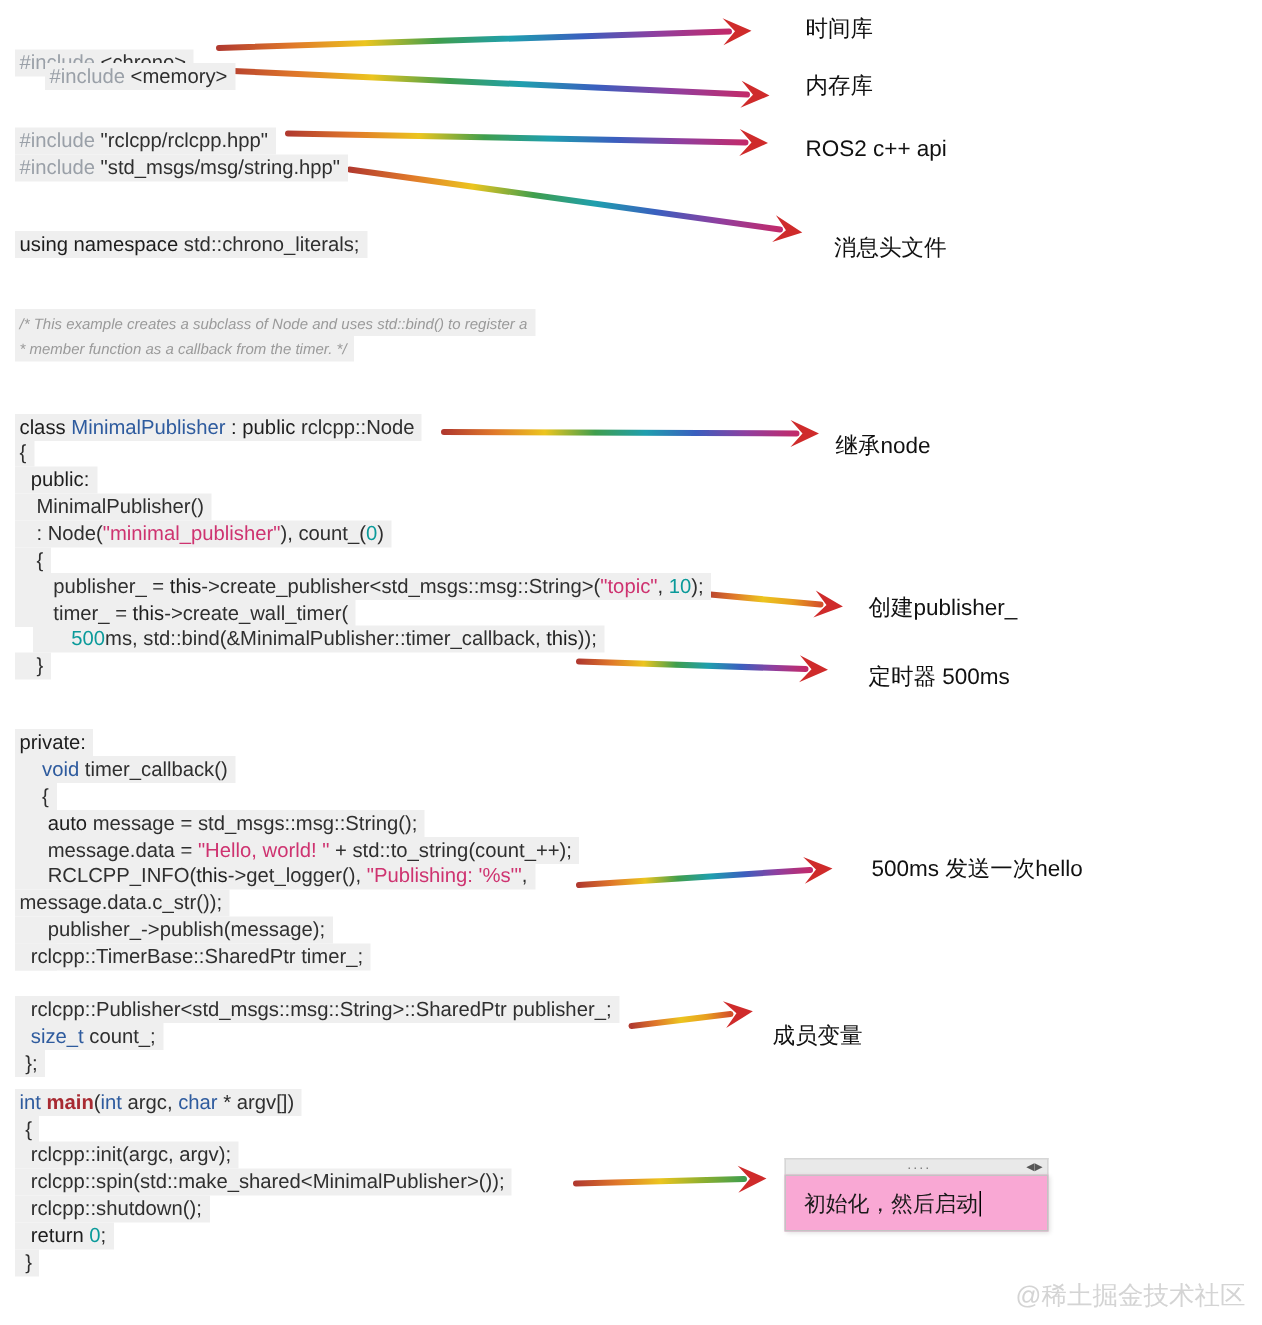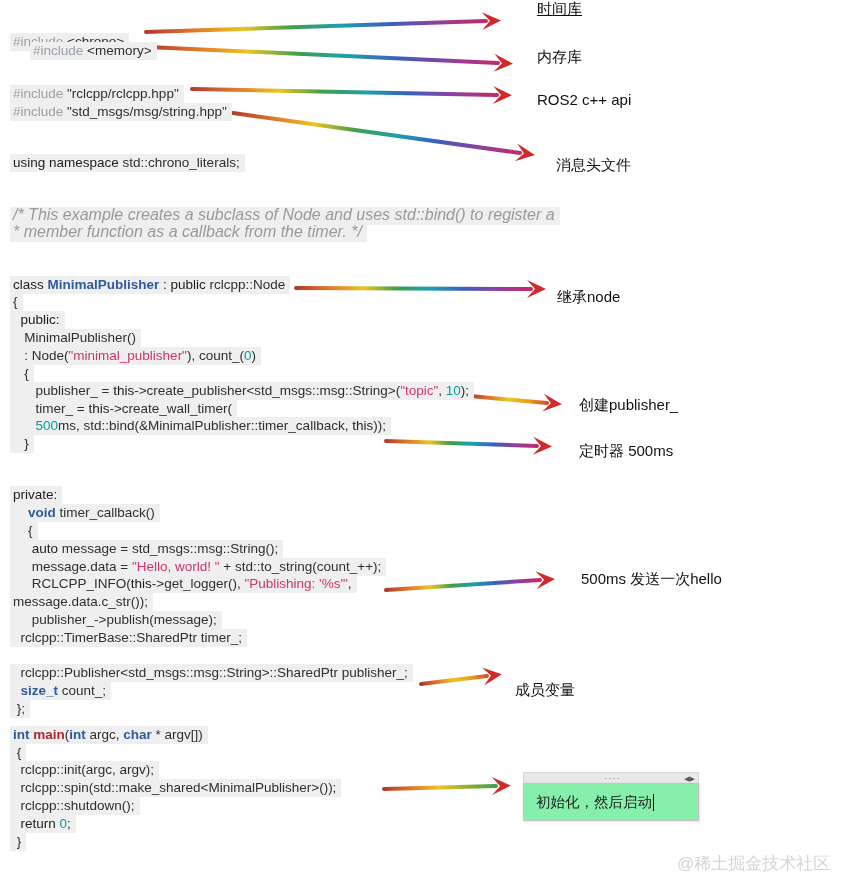--- a/index.html
+++ b/index.html
@@ -10,43 +10,43 @@
   
   #code-layer{position:absolute;inset:0;}
   .code-line{
     position:absolute;left:10px;white-space:pre;
     font-size:13.5px;line-height:16px;color:#2f2f2f;
   }
   .line-bg{background:#efefef;padding:1px 5px 2px 3px;}
   .tok-pp{color:#9aa0a8;}
   .tok-pl{color:#2f2f2f;}
   .tok-kw{color:#1d1d1d;font-weight:normal;}
-  .tok-ty{color:#2e5b9e;font-weight:bold;}
+  .tok-ty{color:#2e5b9e;font-weight:normal;}
   .tok-fn{color:#a82a32;font-weight:bold;}
   .tok-st{color:#ce3370;}
   .tok-nu{color:#0a9a9a;}
-  .tok-cm{color:#9a9a9a;font-style:italic;font-size:16px;}
+  .tok-cm{color:#9a9a9a;font-style:italic;font-size:10px;}
   
   #arrow-layer{position:absolute;inset:0;pointer-events:none;}
   
   .annot-label{
     position:absolute;font-size:15px;color:#111;white-space:nowrap;
   }
   
   #note-box{position:absolute;}
   .note-bar{
     height:11px;background:#e9e9e9;border:1px solid #d6d6d6;border-bottom:none;
     display:flex;align-items:center;justify-content:space-between;
     padding:0 3px;box-sizing:border-box;cursor:move;
   }
   .note-bar .dots{flex:1;text-align:center;font-size:9px;line-height:9px;color:#777;letter-spacing:1px;}
   .note-bar .nav{font-size:7px;line-height:7px;color:#555;}
   .note-bar .spacer{width:14px;}
   .note-body{
-    background:#86efac;border:1px solid #c3c3c3;height:36px;
+    background:#f9a8d4;border:1px solid #c3c3c3;height:36px;
     display:flex;align-items:center;padding-left:12px;box-sizing:content-box;
     box-shadow:1px 1px 3px rgba(0,0,0,0.12);
     font-size:14.5px;color:#1a1a1a;
   }
   .text-cursor{display:inline-block;width:1px;height:17px;background:#000;margin-left:1px;vertical-align:middle;}
   
   #watermark{
     position:absolute;left:677px;top:852px;font-size:17px;color:#d4d4d4;white-space:nowrap;
   }
 </style>
@@ -180,21 +180,21 @@
       <div class="code-line" style="top: 207px;"><span class="line-bg"><span class="tok-cm">/* This example creates a subclass of Node and uses std::bind() to register a</span></span></div>
       <div class="code-line" style="top: 224px;"><span class="line-bg"><span class="tok-cm">* member function as a callback from the timer. */</span></span></div>
       <div class="code-line" style="top: 277px;"><span class="line-bg"><span class="tok-kw">class </span><span class="tok-ty">MinimalPublisher</span><span class="tok-kw"> : public </span><span class="tok-pl">rclcpp::Node</span></span></div>
       <div class="code-line" style="top: 294px;"><span class="line-bg"><span class="tok-pl">{</span></span></div>
       <div class="code-line" style="top: 312px;"><span class="line-bg"><span class="tok-pl">  </span><span class="tok-kw">public:</span></span></div>
       <div class="code-line" style="top: 330px;"><span class="line-bg"><span class="tok-pl">   MinimalPublisher()</span></span></div>
       <div class="code-line" style="top: 348px;"><span class="line-bg"><span class="tok-pl">   : Node(</span><span class="tok-st">"minimal_publisher"</span><span class="tok-pl">), count_(</span><span class="tok-nu">0</span><span class="tok-pl">)</span></span></div>
       <div class="code-line" style="top: 366px;"><span class="line-bg"><span class="tok-pl">   {</span></span></div>
       <div class="code-line" style="top: 383px;"><span class="line-bg"><span class="tok-pl">      publisher_ = </span><span class="tok-kw">this</span><span class="tok-pl">-&gt;create_publisher&lt;std_msgs::msg::String&gt;(</span><span class="tok-st">"topic"</span><span class="tok-pl">, </span><span class="tok-nu">10</span><span class="tok-pl">);</span></span></div>
       <div class="code-line" style="top: 401px;"><span class="line-bg"><span class="tok-pl">      timer_ = </span><span class="tok-kw">this</span><span class="tok-pl">-&gt;create_wall_timer(</span></span></div>
-      <div class="code-line" style="top: 418px;"><span class="line-bg"><span class="tok-pl">      </span><span class="tok-nu">500</span><span class="tok-pl">ms, std::bind(&amp;MinimalPublisher::timer_callback, </span><span class="tok-kw">this</span><span class="tok-pl">));</span></span></div>
+      <div class="code-line" style="top: 418px; margin-left: 12px;"><span class="line-bg"><span class="tok-pl">      </span><span class="tok-nu">500</span><span class="tok-pl">ms, std::bind(&amp;MinimalPublisher::timer_callback, </span><span class="tok-kw">this</span><span class="tok-pl">));</span></span></div>
       <div class="code-line" style="top: 436px;"><span class="line-bg"><span class="tok-pl">   }</span></span></div>
       <div class="code-line" style="top: 487px;"><span class="line-bg"><span class="tok-kw">private:</span></span></div>
       <div class="code-line" style="top: 505px;"><span class="line-bg"><span class="tok-pl">    </span><span class="tok-ty">void</span><span class="tok-pl"> timer_callback()</span></span></div>
       <div class="code-line" style="top: 523px;"><span class="line-bg"><span class="tok-pl">    {</span></span></div>
       <div class="code-line" style="top: 541px;"><span class="line-bg"><span class="tok-pl">     </span><span class="tok-kw">auto</span><span class="tok-pl"> message = std_msgs::msg::String();</span></span></div>
       <div class="code-line" style="top: 559px;"><span class="line-bg"><span class="tok-pl">     message.data = </span><span class="tok-st">"Hello, world! "</span><span class="tok-pl"> + std::to_string(count_++);</span></span></div>
       <div class="code-line" style="top: 576px;"><span class="line-bg"><span class="tok-pl">     RCLCPP_INFO(</span><span class="tok-kw">this</span><span class="tok-pl">-&gt;get_logger(), </span><span class="tok-st">"Publishing: '%s'"</span><span class="tok-pl">,</span></span></div>
       <div class="code-line" style="top: 594px;"><span class="line-bg"><span class="tok-pl">message.data.c_str());</span></span></div>
       <div class="code-line" style="top: 612px;"><span class="line-bg"><span class="tok-pl">     publisher_-&gt;publish(message);</span></span></div>
       <div class="code-line" style="top: 630px;"><span class="line-bg"><span class="tok-pl">    }</span></span></div>
@@ -205,21 +205,21 @@
       <div class="code-line" style="top: 727px;"><span class="line-bg"><span class="tok-ty">int </span><span class="tok-fn">main</span><span class="tok-pl">(</span><span class="tok-ty">int</span><span class="tok-pl"> argc, </span><span class="tok-ty">char</span><span class="tok-pl"> * argv[])</span></span></div>
       <div class="code-line" style="top: 745px;"><span class="line-bg"><span class="tok-pl"> {</span></span></div>
       <div class="code-line" style="top: 762px;"><span class="line-bg"><span class="tok-pl">  rclcpp::init(argc, argv);</span></span></div>
       <div class="code-line" style="top: 780px;"><span class="line-bg"><span class="tok-pl">  rclcpp::spin(std::make_shared&lt;MinimalPublisher&gt;());</span></span></div>
       <div class="code-line" style="top: 798px;"><span class="line-bg"><span class="tok-pl">  rclcpp::shutdown();</span></span></div>
       <div class="code-line" style="top: 816px;"><span class="line-bg"><span class="tok-pl">  </span><span class="tok-kw">return</span><span class="tok-pl"> </span><span class="tok-nu">0</span><span class="tok-pl">;</span></span></div>
       <div class="code-line" style="top: 834px;"><span class="line-bg"><span class="tok-pl"> }</span></span></div>
     </div>
 
   <div id="annot-layer">
-      <div class="annot-label" style="left: 537px; top: 0; text-decoration: underline;">时间库</div>
+      <div class="annot-label" style="left: 537px; top: 10px;">时间库</div>
       <div class="annot-label" style="left: 537px; top: 48px;">内存库</div>
       <div class="annot-label" style="left: 537px; top: 91px;">ROS2 c++ api</div>
       <div class="annot-label" style="left: 556px; top: 156px;">消息头文件</div>
       <div class="annot-label" style="left: 557px; top: 288px; text-align: right;">继承node</div>
       <div class="annot-label" style="left: 579px; top: 396px; text-align: center;">创建publisher_</div>
       <div class="annot-label" style="left: 579px; top: 442px;">定时器 500ms</div>
       <div class="annot-label" style="left: 581px; top: 570px;">500ms 发送一次hello</div>
       <div class="annot-label" style="left: 515px; top: 681px;">成员变量</div>
     </div>
 

